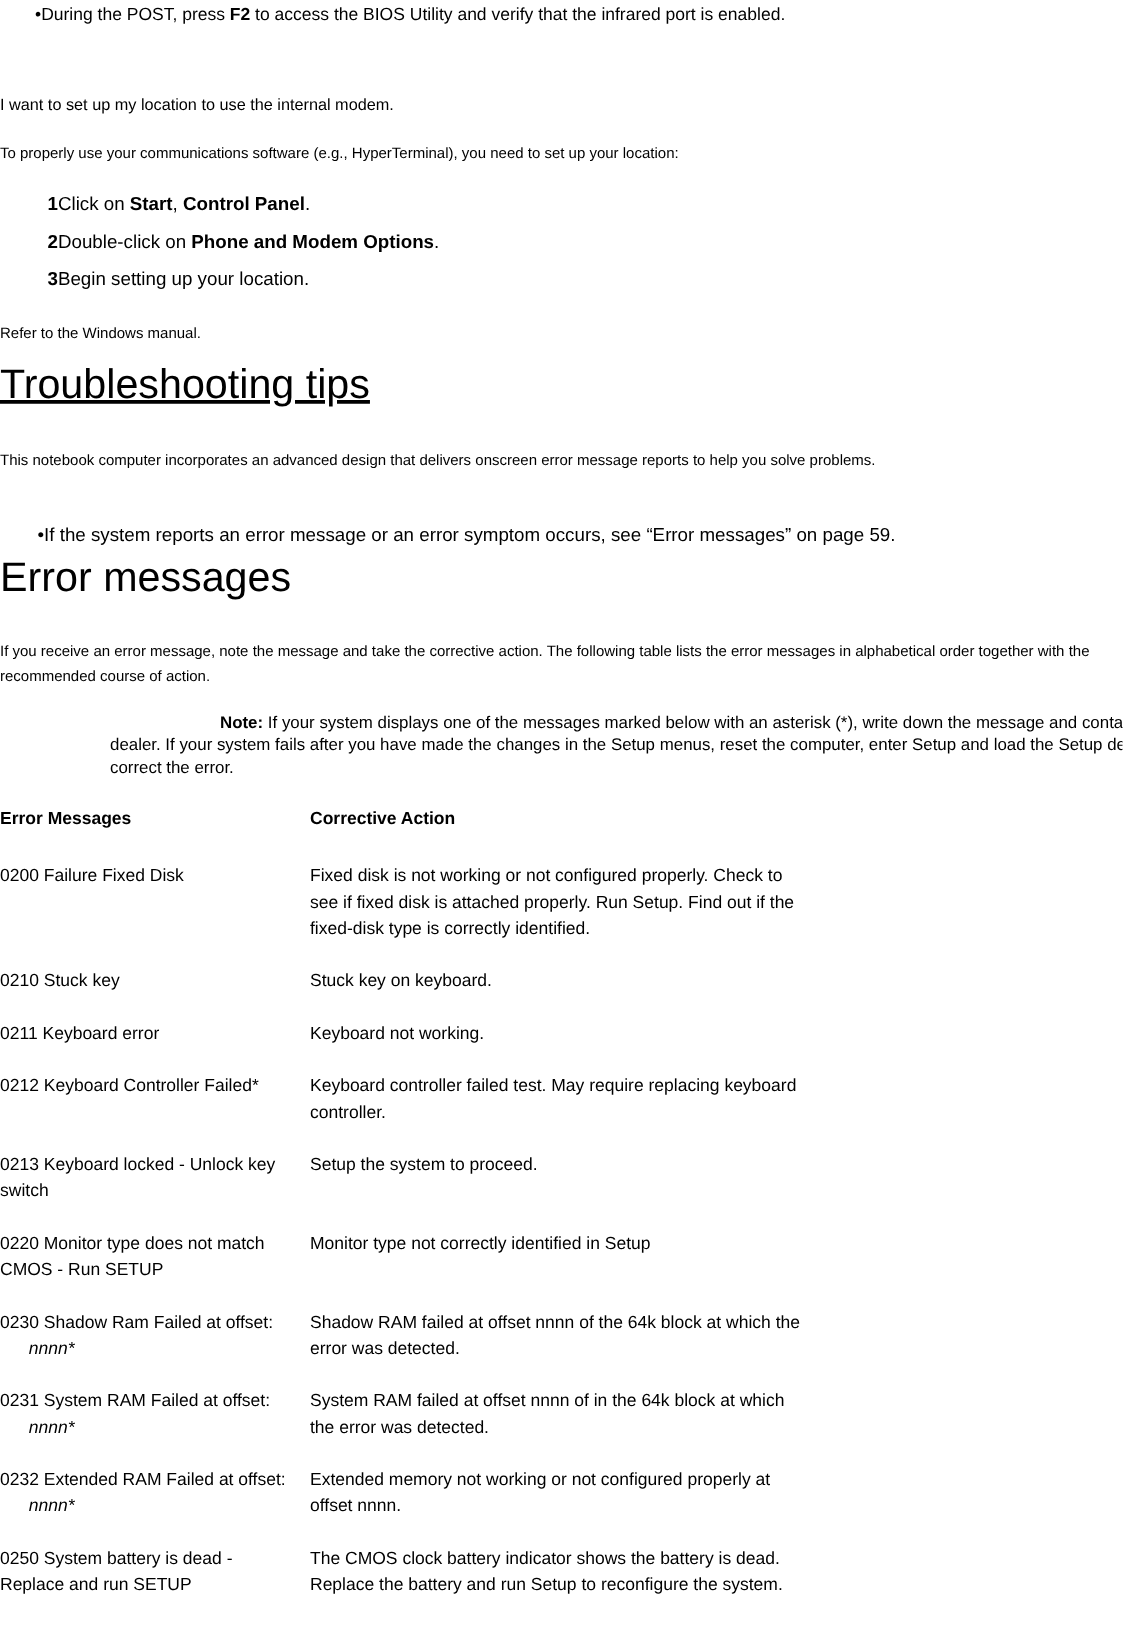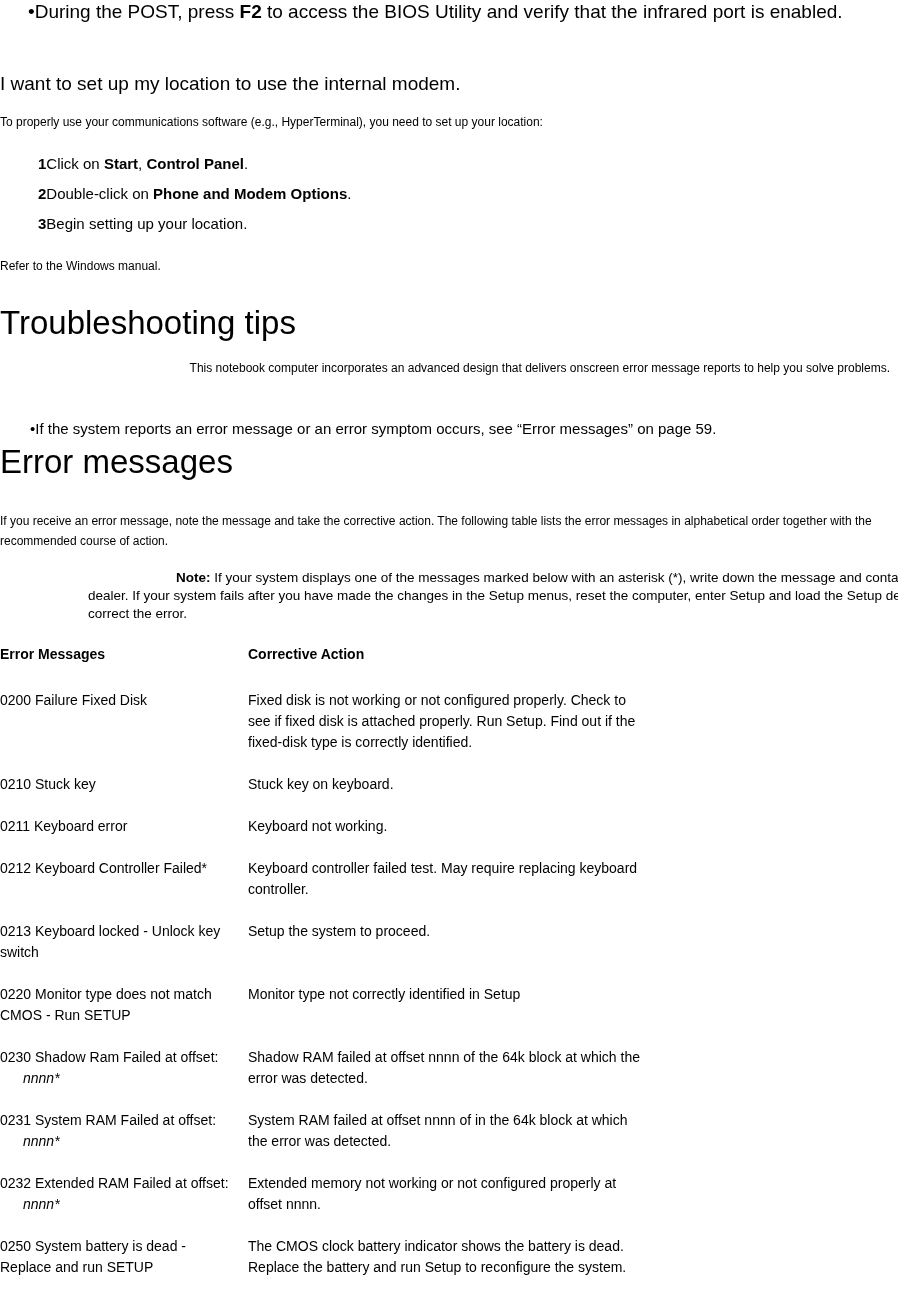--- a/index.html
+++ b/index.html
@@ -24,40 +24,40 @@
     box-sizing: border-box;
   }
 
   
   .bullet-list {
     margin: 0;
     padding: 0;
     list-style: none;
   }
   .bullet-item {
-    font-size: 19px;
+    font-size: 14px;
     line-height: 19px;
     padding-left: 36px;
     text-indent: -8px;
     margin-bottom: 11px;
     white-space: nowrap;
   }
   .bullet-item .dot { }
 
   .bullet-item-wide {
     font-size: 15px;
     line-height: 19px;
     padding-left: 38px;
     text-indent: -8px;
     white-space: nowrap;
   }
 
   
   .h-sub {
-    font-size: 19px;
+    font-size: 13px;
     line-height: 23px;
     font-weight: normal;
     margin: 0;
   }
   .h-big {
     font-size: 33px;
     line-height: 38px;
     font-weight: normal;
     margin: 0;
     letter-spacing: 0px;
@@ -141,23 +141,23 @@
   <p class="para blk" style="left:0px; top:112px; width:898px; white-space:nowrap;">To properly use your communications software (e.g., HyperTerminal), you need to set up your location:</p>
 
   <ol class="steps blk" style="left:0px; top:154px; width:700px;">
     <li class="step"><span class="num">1</span><span>Click on </span><span class="b">Start</span><span>, </span><span class="b">Control Panel</span><span>.</span></li>
     <li class="step"><span class="num">2</span><span>Double-click on </span><span class="b">Phone and Modem Options</span><span>.</span></li>
     <li class="step"><span class="num">3</span><span>Begin setting up your location.</span></li>
   </ol>
 
   <p class="para blk" style="left:0px; top:256px; width:700px;">Refer to the Windows manual.</p>
 
-  <h1 class="h-big blk" style="left:0px; top:304px; width:700px;">Troubleshooting tips</h1>
-
-  <p class="para blk" style="left:0px; top:358px; width:890px;text-align:right;">This notebook computer incorporates an advanced design that delivers onscreen error message reports to help you solve problems.</p>
+  <h1 class="h-big blk" style="left:0px; top:288px; width:700px;text-decoration:underline;">Troubleshooting tips</h1>
+
+  <p class="para blk" style="left:0px; top:358px; width:890px;">This notebook computer incorporates an advanced design that delivers onscreen error message reports to help you solve problems.</p>
 
   <div class="bullet-item-wide blk" style="left:0px; top:419px; width:898px;"><span class="dot">•</span><span>If the system reports an error message or an error symptom occurs, see “Error messages” on page 59.</span></div>
 
   <h1 class="h-big blk" style="left:0px; top:443px; width:700px;">Error messages</h1>
 
   <p class="para blk" style="left:0px; top:511px; width:898px;">If you receive an error message, note the message and take the corrective action.  The following table lists the error messages in alphabetical order together with the recommended course of action.</p>
 
   <p class="note blk" style="left:0px; top:569px; width:890px;"><span class="b">Note:</span><span> If your system displays one of the messages marked below with an asterisk (*), write down the message and contact your dealer. If your system fails after you have made the changes in the Setup menus, reset the computer, enter Setup and load the Setup defaults to correct the error.</span></p>
 
   <table class="err-table blk" style="left:0px; top:645px;">

